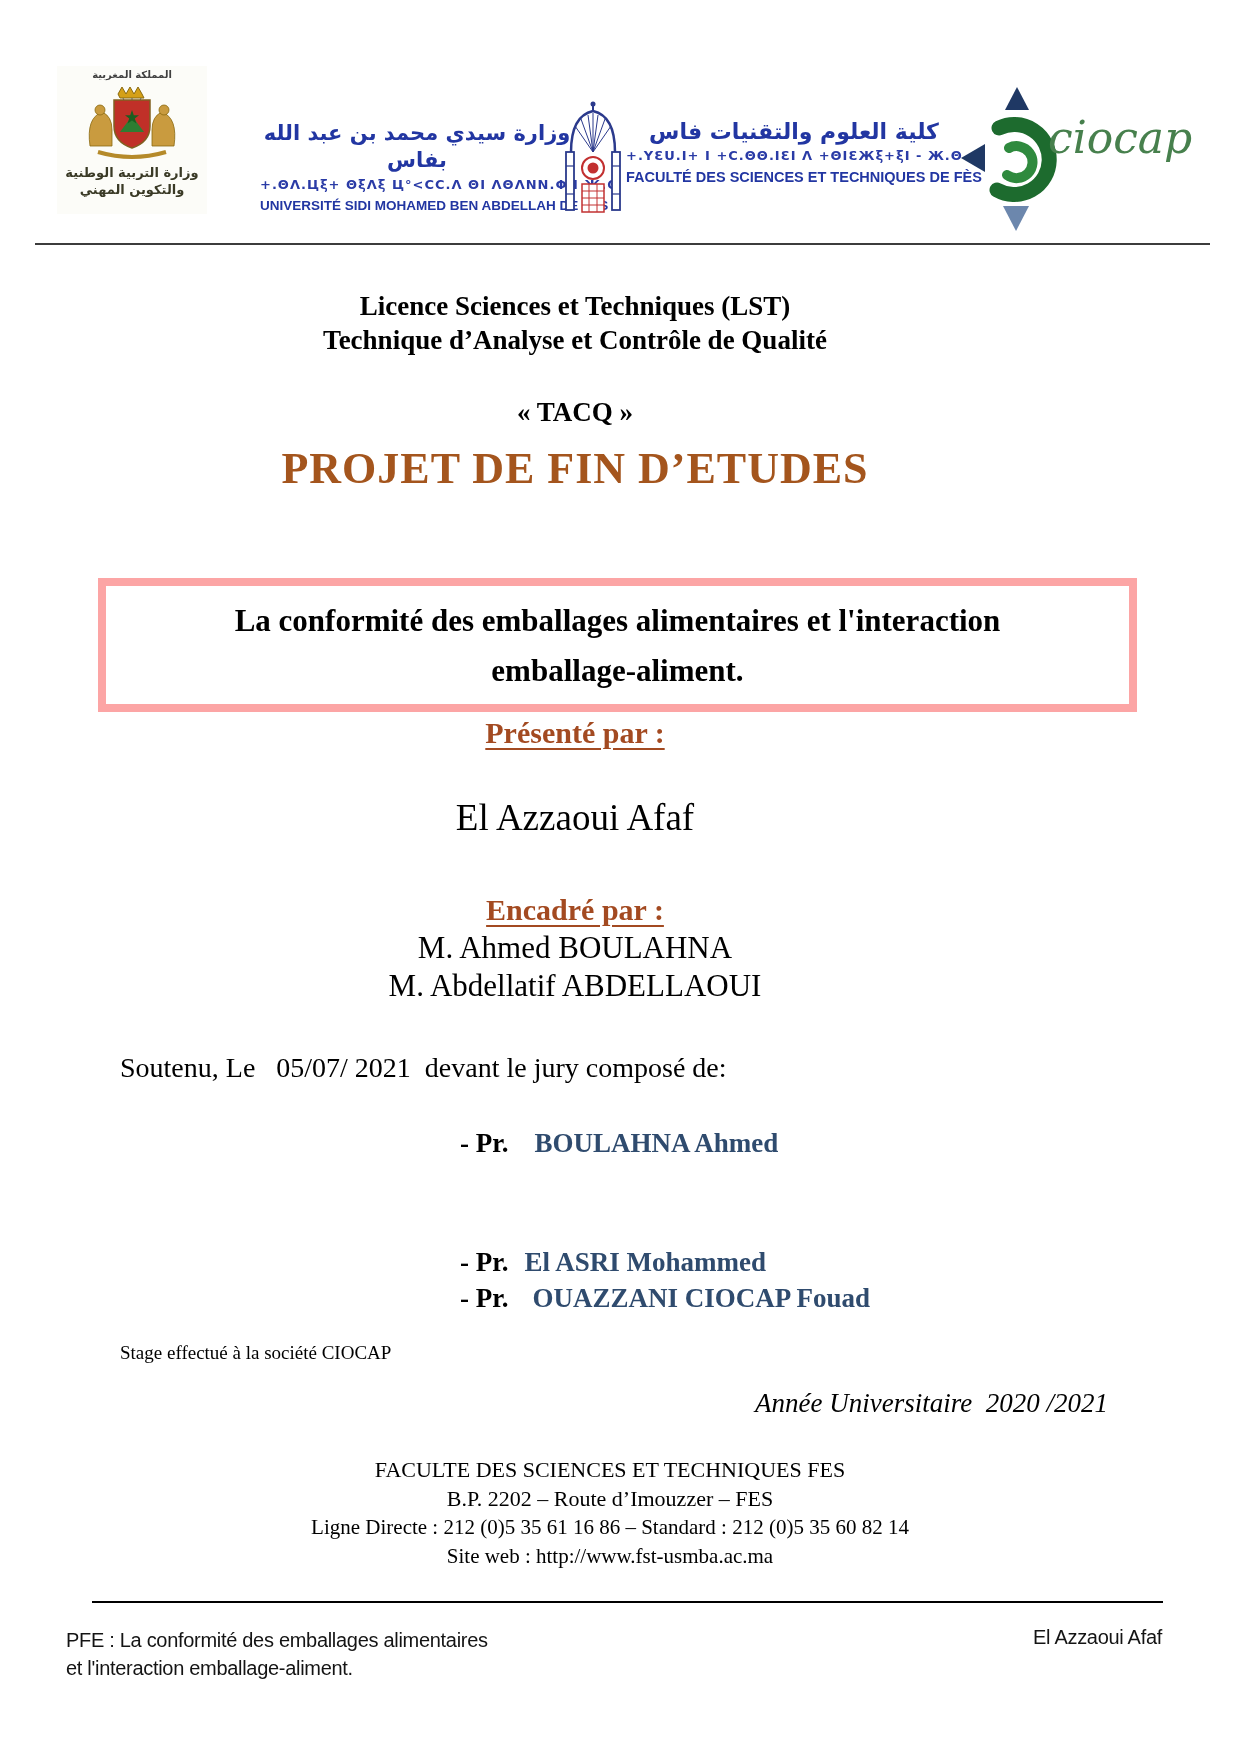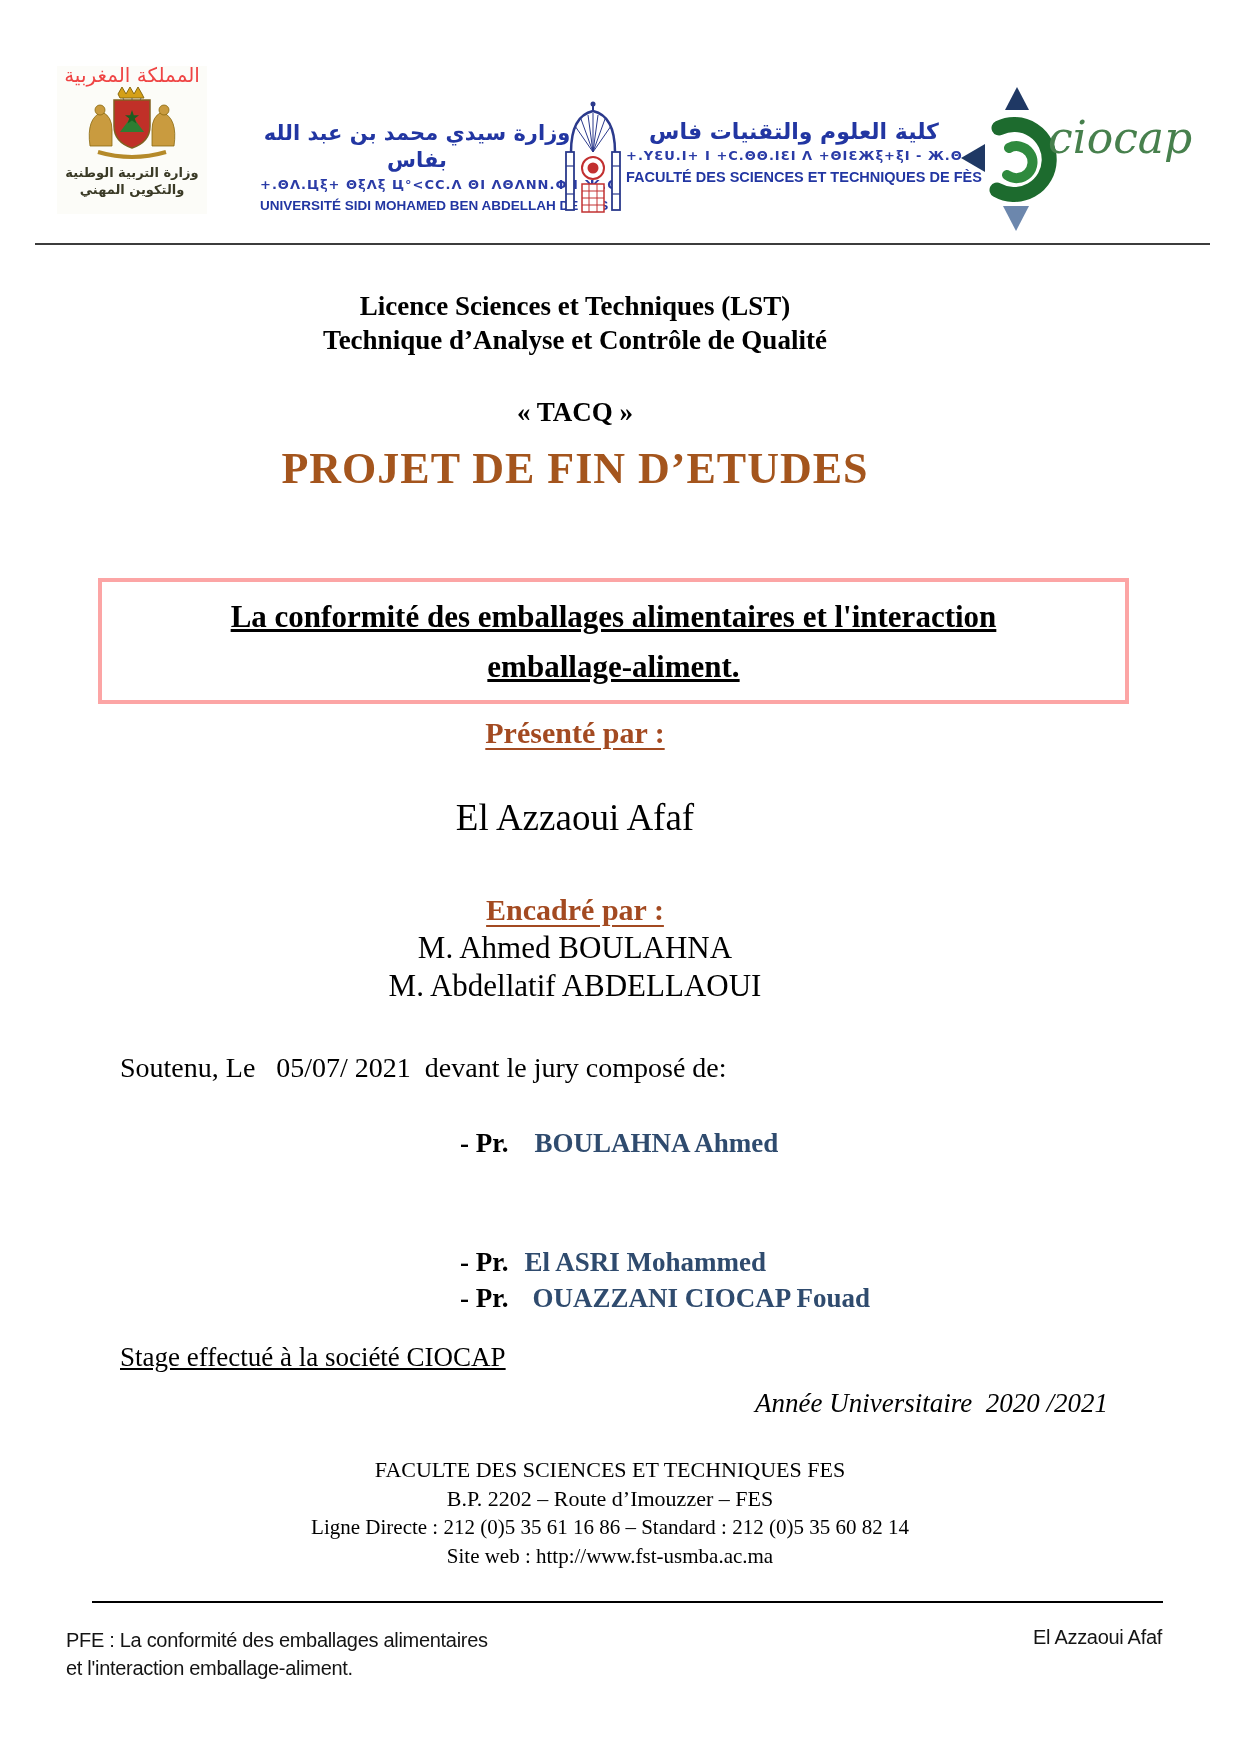--- a/index.html
+++ b/index.html
@@ -6,52 +6,52 @@
   .page{
     position:relative;width:1241px;height:1754px;background:#ffffff;
     font-family:"Liberation Serif", serif;color:#000;overflow:hidden;margin:0 auto;
   }
   .abs{position:absolute;}
   .pre{white-space:pre-wrap;}
   .center-col{position:absolute;left:0;width:1150px;text-align:center;}
 
   
   .ministry{left:57px;top:66px;width:150px;height:148px;background:#fcfcf8;text-align:center;}
-  .ministry .ar-top{font-family:"DejaVu Sans",sans-serif;font-size:20px;font-weight:normal;color:#ef4444;line-height:18px;}
+  .ministry .ar-top{font-family:"DejaVu Sans",sans-serif;font-size:10px;font-weight:bold;color:#404040;line-height:18px;}
   .ministry .ar-bot{font-family:"DejaVu Sans",sans-serif;font-size:13px;font-weight:bold;color:#3a3a26;line-height:17px;}
 
   .univ-block{left:260px;top:120px;width:314px;text-align:center;}
   .fac-block{left:626px;top:118px;width:336px;text-align:center;}
   .logo-ar{font-family:"DejaVu Sans",sans-serif;font-weight:bold;color:#2236a2;font-size:21px;line-height:27px;}
   .fac-block .logo-ar{font-size:22px;}
   .logo-tif{font-family:"DejaVu Sans",sans-serif;font-weight:bold;color:#2a3ba6;font-size:13px;letter-spacing:1px;margin-top:3px;white-space:nowrap;}
   .logo-fr{font-family:"Liberation Sans",sans-serif;font-weight:bold;color:#2236a2;font-size:13.5px;margin-top:6px;white-space:nowrap;}
   .fac-block .logo-fr{font-size:14.5px;}
 
   .ciocap-text{left:1048px;top:112px;font-family:"DejaVu Serif",serif;font-style:italic;font-size:44px;color:#47804d;}
 
   .top-rule{left:35px;top:243px;width:1175px;height:0;border-top:2px solid #3c3c3c;}
 
   
   .h-program{font-size:27px;font-weight:bold;}
   .h-acronym{font-size:27px;font-weight:bold;}
   .h-report{font-size:44px;font-weight:bold;letter-spacing:1px;}
-  .thesis-box{left:98px;top:578px;width:1023px;height:118px;border:4px solid #fca5a5;text-align:center;text-decoration:underline;}
+  .thesis-box{left:98px;top:578px;width:1023px;height:118px;border:8px solid #fca5a5;text-align:center;}
   .thesis-box .line{font-size:31px;font-weight:bold;line-height:50px;}
   .thesis-box .line:first-child{margin-top:10px;}
   .label-brown{font-size:30px;font-weight:bold;text-decoration:underline;text-underline-offset:5px;text-decoration-thickness:2px;}
   .student-name{font-size:37px;font-weight:normal;}
   .supervisor{font-size:31px;}
 
   .soutenu{left:120px;top:1052px;font-size:28px;}
   .jury-row{left:460px;font-size:27px;font-weight:bold;}
   .jury-name{margin-left:26px;}
   .jury-row.j2 .jury-name{margin-left:16px;}
   .jury-row.j3 .jury-name{margin-left:24px;}
-  .stage{left:120px;top:1342px;font-size:27px;text-decoration:underline;}
+  .stage{left:120px;top:1342px;font-size:19px;}
   .annee{left:600px;top:1388px;width:508px;text-align:right;font-style:italic;font-size:27px;}
 
   .contact{left:0;top:1456px;width:1220px;text-align:center;font-size:22px;line-height:28.5px;}
   .contact .c3,.contact .c4{font-size:21px;}
 
   .bottom-rule{left:92px;top:1601px;width:1071px;height:0;border-top:2px solid #000;}
   .footer-left{left:66px;top:1626px;width:700px;font-family:"Liberation Sans",sans-serif;font-size:20px;line-height:28px;letter-spacing:-0.3px;color:#141414;}
   .footer-right{left:762px;top:1626px;width:400px;text-align:right;font-family:"Liberation Sans",sans-serif;font-size:20px;letter-spacing:-0.3px;color:#141414;}
 </style>
 </head>

